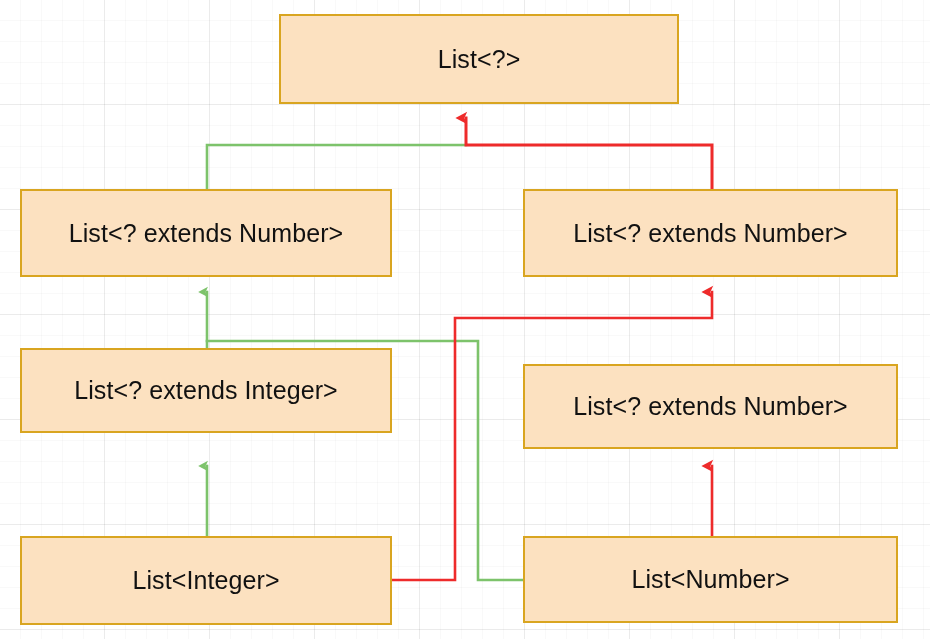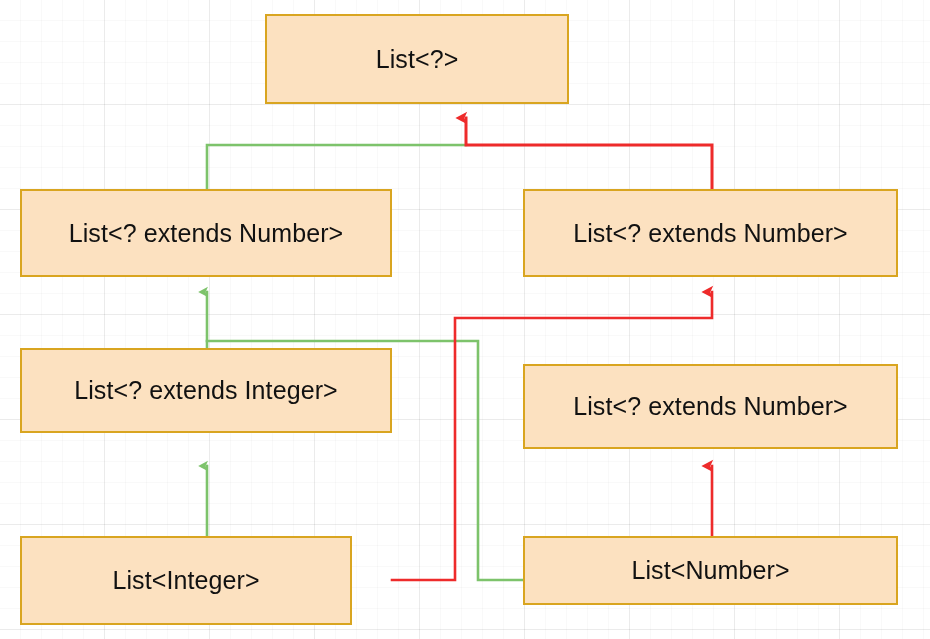--- a/index.html
+++ b/index.html
@@ -88,21 +88,21 @@
 
     <g>
       <path d="M712,536 L712,466" fill="none" stroke="#EE2B2B" stroke-width="2.6" stroke-linecap="square" style="marker-end:url(#arrow-red)"></path>
     </g>
 
     <g>
       <path d="M207,536 L207,466" fill="none" stroke="#7DC36B" stroke-width="2.6" stroke-linecap="square" marker-end="url(#arrow-green)"></path>
     </g>
   </svg>
 
-  <div class="node" style="left: 265px; top: 14px; width: 304px; height: 90px;">List&lt;?&gt;</div>
+  <div class="node" style="left: 279px; top: 14px; width: 400px; height: 90px;">List&lt;?&gt;</div>
   <div class="node" style="left: 20px; top: 189px; width: 372px; height: 88px;">List&lt;? extends Number&gt;</div>
   <div class="node" style="left: 523px; top: 189px; width: 375px; height: 88px;">List&lt;? extends Number&gt;</div>
   <div class="node" style="left: 20px; top: 348px; width: 372px; height: 85px;">List&lt;? extends Integer&gt;</div>
   <div class="node" style="left: 523px; top: 364px; width: 375px; height: 85px;">List&lt;? extends Number&gt;</div>
-  <div class="node" style="left: 20px; top: 536px; width: 332px; height: 89px;">List&lt;Integer&gt;</div>
-  <div class="node" style="left: 523px; top: 536px; width: 375px; height: 69px;">List&lt;Number&gt;</div>
+  <div class="node" style="left: 20px; top: 536px; width: 372px; height: 89px;">List&lt;Integer&gt;</div>
+  <div class="node" style="left: 523px; top: 536px; width: 375px; height: 87px;">List&lt;Number&gt;</div>
 
 </div>
 
 </body></html>

